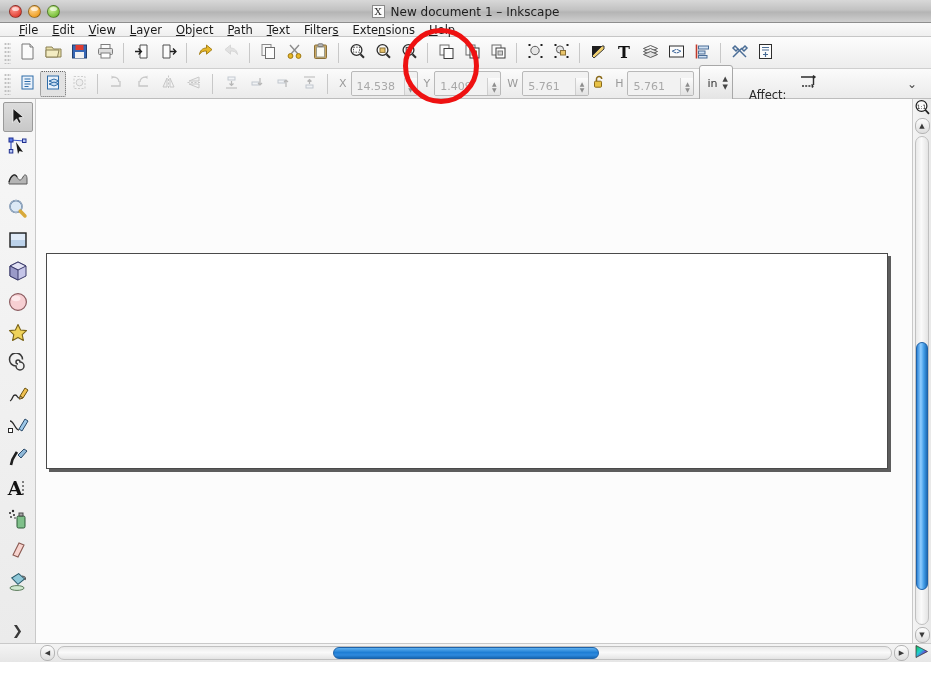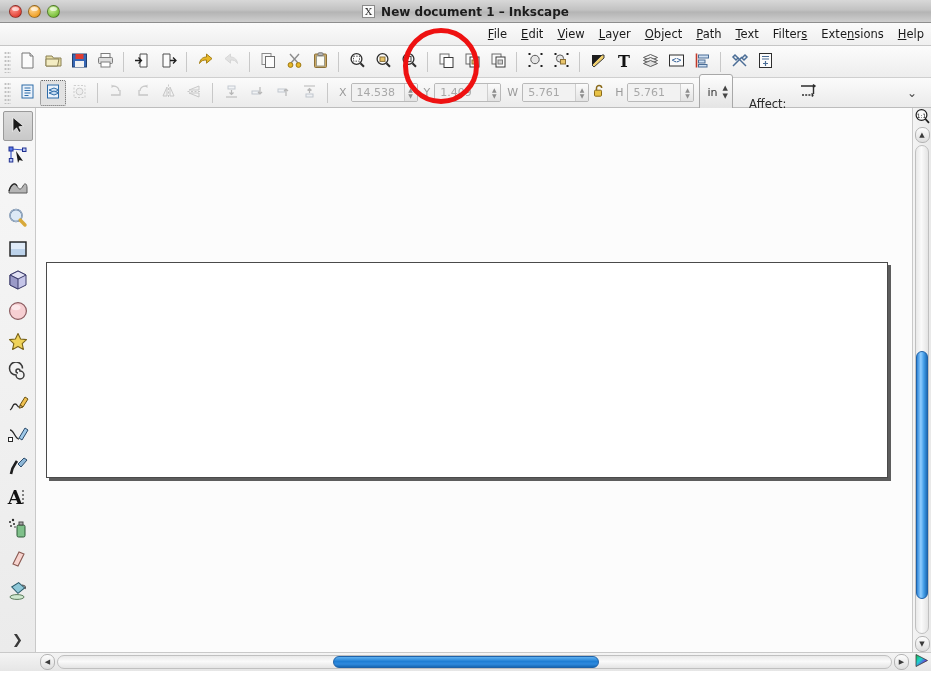--- a/index.html
+++ b/index.html
@@ -40,28 +40,28 @@
     position: absolute; left: 0; right: 0; top: 0; height: 23px;
     display: flex; align-items: center; justify-content: center; gap: 6px;
     pointer-events: none;
   }
   .title-icon {
     width: 13px; height: 13px; background: #fafafa;
     border: 1px solid #8a8a8a;
     font-size: 10px; line-height: 11px; text-align: center;
     color: #2c2c2c; font-family: "DejaVu Serif", "Liberation Serif", serif;
   }
-  .title-text { font-size: 12px; color: #1d1d1d; font-weight: bold; }
+  .title-text { font-size: 12px; color: #1d1d1d; }
 
   
   .menubar {
-    height: 23px;
+    height: 14px;
     background: linear-gradient(180deg, #fbfbfb, #efefef);
     border-bottom: 1px solid #c6c6c6;
-    display: flex; align-items: center; padding-left: 12px; justify-content: flex-end;
+    display: flex; align-items: center; padding-left: 12px;
   }
   .menu-item {
     padding: 2px 7px; font-size: 11.5px; color: #1a1a1a;
     cursor: default; white-space: nowrap;
   }
   .menu-item u { text-decoration: underline; }
 
   
   .cmdbar {
     height: 32px;
@@ -90,21 +90,21 @@
     height: 30px;
     background: linear-gradient(180deg, #fbfbfb, #ebebeb);
     border-bottom: 1px solid #bdbdbd;
     display: flex; align-items: center; padding-left: 4px;
   }
   .coord-label {
     font-size: 11px; color: #9a9a9a; margin: 0 4px 0 6px;
   }
   .spin {
     display: flex; align-items: flex-end;
-    height: 19px; border: 1px solid #b9b9b9; border-radius: 2px;
+    height: 25px; border: 1px solid #b9b9b9; border-radius: 2px;
     background: #f2f2f2; overflow: hidden;
   }
   .spin .val {
     width: 52px; padding: 0 5px; font-size: 11px; color: #a8a8a8;
     line-height: 17px; background: #f2f2f2;
   }
   .spin .arrows {
     width: 13px; height: 17px; border-left: 1px solid #cfcfcf;
     display: flex; flex-direction: column; justify-content: center;
     align-items: center; background: linear-gradient(180deg,#fbfbfb,#e3e3e3);

